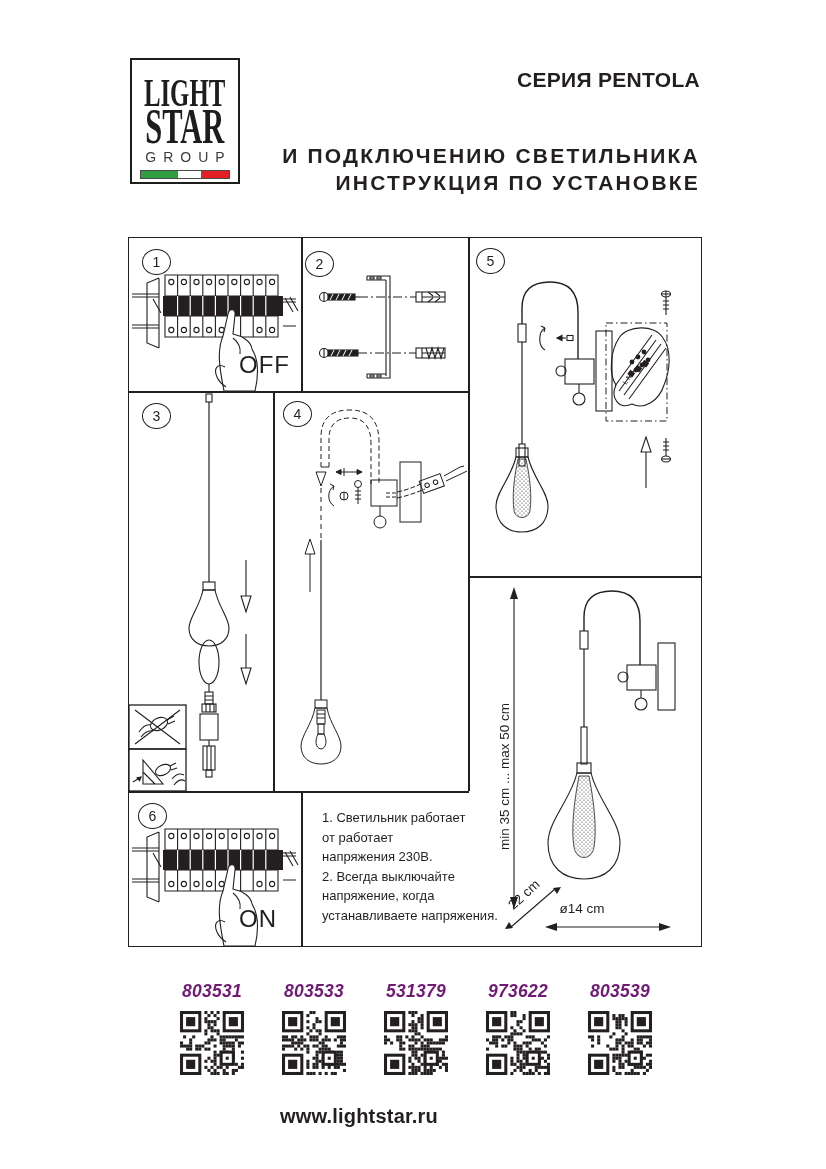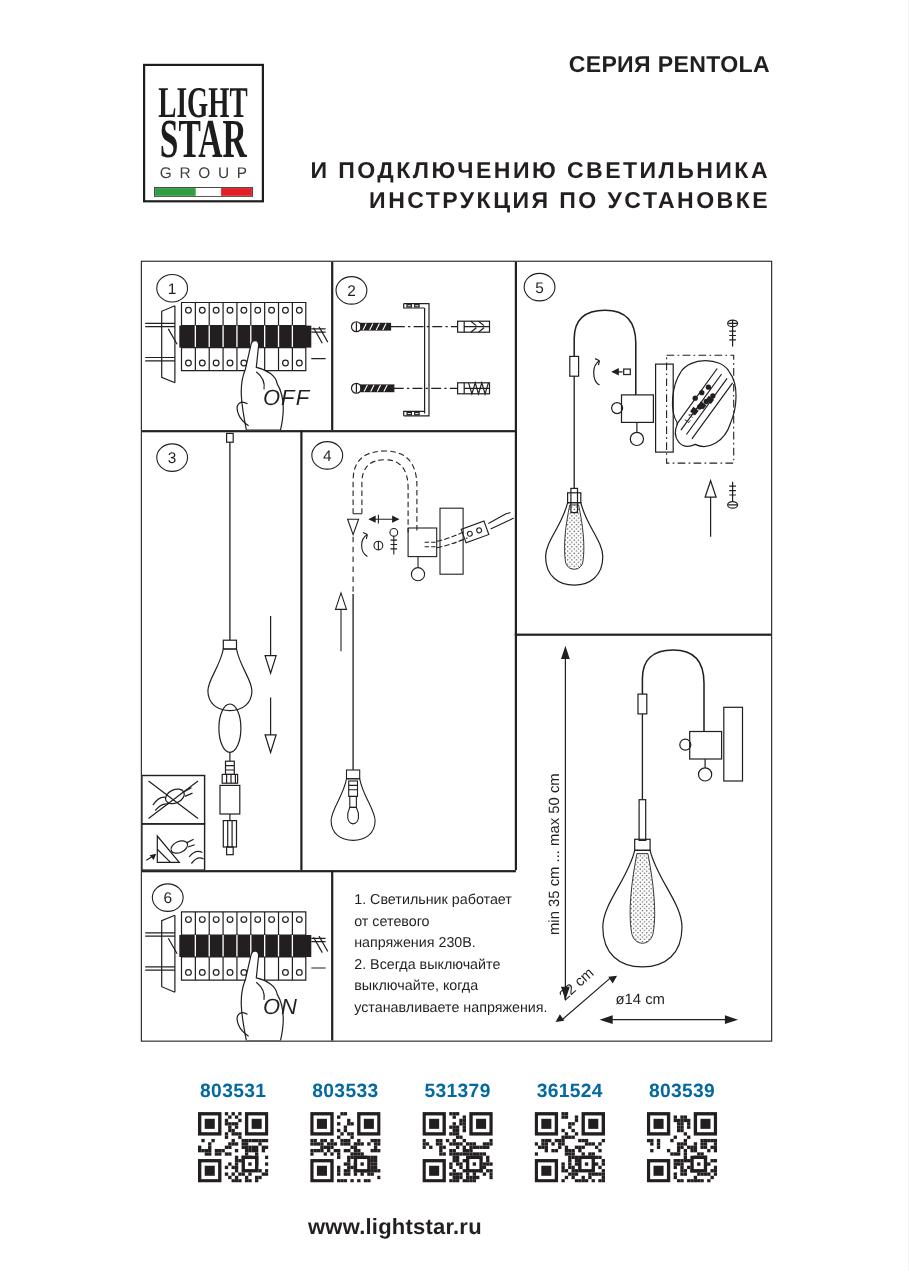--- a/index.html
+++ b/index.html
@@ -10,43 +10,43 @@
   .logo{position:absolute;left:130px;top:58px;width:106px;height:122px;border:2px solid #1d1d1b;
         background:#fff;display:flex;flex-direction:column;align-items:center;}
   .logo-light{font-family:"Liberation Serif",serif;font-weight:700;font-size:40px;line-height:30px;
         margin-top:18px;transform:scaleX(.62);transform-origin:center;color:#1d1d1b;}
   .logo-star{font-family:"Liberation Serif",serif;font-weight:700;font-size:50px;line-height:37px;
         transform:scaleX(.61);transform-origin:center;color:#1d1d1b;}
   .logo-group{font-size:14px;letter-spacing:7px;margin-top:4px;margin-left:7px;color:#3c3c3b;}
   .flag{width:88px;height:7px;border:1px solid #4a4a49;margin-top:5px;display:flex;}
   .flag span{height:100%;}
 
-  .title1{position:absolute;right:126px;top:44px;text-align:right;font-weight:700;
+  .title1{position:absolute;right:126px;top:65px;text-align:right;font-weight:700;
           font-size:21px;line-height:29px;letter-spacing:.3px;}
   .title2{position:absolute;right:126px;top:142px;text-align:right;font-weight:700;
           font-size:21px;line-height:27px;letter-spacing:2.2px;}
 
   
   .diagram{position:absolute;left:128px;top:237px;width:572px;height:708px;border:1.6px solid #231f20;}
   .dv{position:absolute;background:#231f20;}
   .panel{position:absolute;}
   .badge{position:absolute;width:27px;height:24px;border:1.4px solid #231f20;border-radius:50%;
          font-size:14px;line-height:24px;text-align:center;background:#fff;}
-  .switch-label{position:absolute;font-size:20px;letter-spacing:1px;font-weight:400;font-style:italic;}
+  .switch-label{position:absolute;font-size:24px;letter-spacing:1px;font-weight:400;}
   .notes{position:absolute;left:193px;top:570px;font-size:13px;line-height:19.5px;white-space:nowrap;}
   .dim{position:absolute;font-size:13.5px;white-space:nowrap;}
   .dim-h{left:295px;top:531px;width:160px;text-align:center;transform:rotate(-90deg);transform-origin:center;}
   .dim-d{left:372px;top:649px;width:46px;text-align:center;transform:rotate(-42deg);transform-origin:center;}
   .dim-w{left:422px;top:663px;width:62px;text-align:center;}
 
   
   .articles{position:absolute;left:180px;top:981px;display:flex;}
   .article{width:64px;margin-right:38px;text-align:center;}
   .article:last-child{margin-right:0;}
-  .article .code{font-size:17.5px;font-weight:700;color:#0369a1;margin-bottom:9px;letter-spacing:.3px;}
+  .article .code{font-size:17.5px;font-weight:700;color:#701a75;margin-bottom:9px;letter-spacing:.3px;font-style:italic;}
   .qr{width:64px;height:64px;}
 
   .website{position:absolute;left:0;top:1105px;width:718px;text-align:center;
            font-size:20px;font-weight:700;letter-spacing:.2px;}
 
   svg{display:block;}
 </style>
 </head>
 <body>
 
@@ -393,24 +393,24 @@
     <div class="badge" style="left:13px;top:165px">3</div>
     <div class="badge" style="left:154px;top:163px">4</div>
     <div class="badge" style="left:347px;top:10px">5</div>
     <div class="badge" style="left:9px;top:565px">6</div>
 
     <div class="switch-label" style="left:110px;top:113px">OFF</div>
     <div class="switch-label" style="left:110px;top:667px">ON</div>
 
     <div class="notes">
       <div>1. Светильник работает</div>
-      <div>от сетевого</div>
+      <div>от работает</div>
       <div>напряжения 230В.</div>
       <div>2. Всегда выключайте</div>
-      <div>выключайте, когда</div>
+      <div>напряжение, когда</div>
       <div>устанавливаете напряжения.</div>
     </div>
 
     <div class="dim dim-h">min 35 cm ... max 50 cm</div>
     <div class="dim dim-d">22 cm</div>
     <div class="dim dim-w">ø14 cm</div>
   </div>
 
   <div class="articles">
     <div class="article">
@@ -827,21 +827,21 @@
             <rect x="0" y="42" width="21" height="21" fill="#231f20"></rect>
             <rect x="3" y="45" width="15" height="15" fill="#fff"></rect>
             <rect x="6" y="48" width="9" height="9" fill="#231f20"></rect>
             <rect x="39" y="39" width="15" height="15" fill="#231f20"></rect>
             <rect x="42" y="42" width="9" height="9" fill="#fff"></rect>
             <rect x="45" y="45" width="3" height="3" fill="#231f20"></rect>
           </svg>
         </div>
     </div>
     <div class="article">
-      <div class="code">361524</div>
+      <div class="code">973622</div>
       <div class="qr">
           <svg width="64" height="64" viewBox="0 0 63 63">
             <rect x="24" y="0" width="3" height="3" fill="#231f20"></rect>
             <rect x="27" y="0" width="3" height="3" fill="#231f20"></rect>
             <rect x="24" y="3" width="3" height="3" fill="#231f20"></rect>
             <rect x="27" y="3" width="3" height="3" fill="#231f20"></rect>
             <rect x="36" y="3" width="3" height="3" fill="#231f20"></rect>
             <rect x="36" y="6" width="3" height="3" fill="#231f20"></rect>
             <rect x="30" y="9" width="3" height="3" fill="#231f20"></rect>
             <rect x="33" y="9" width="3" height="3" fill="#231f20"></rect>

